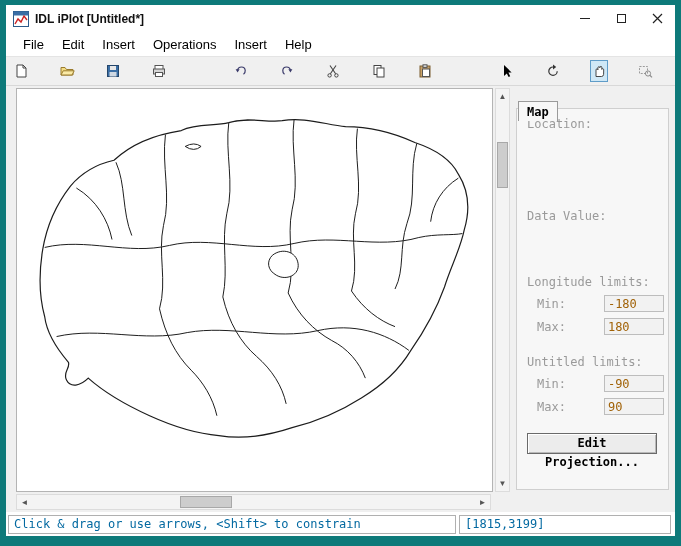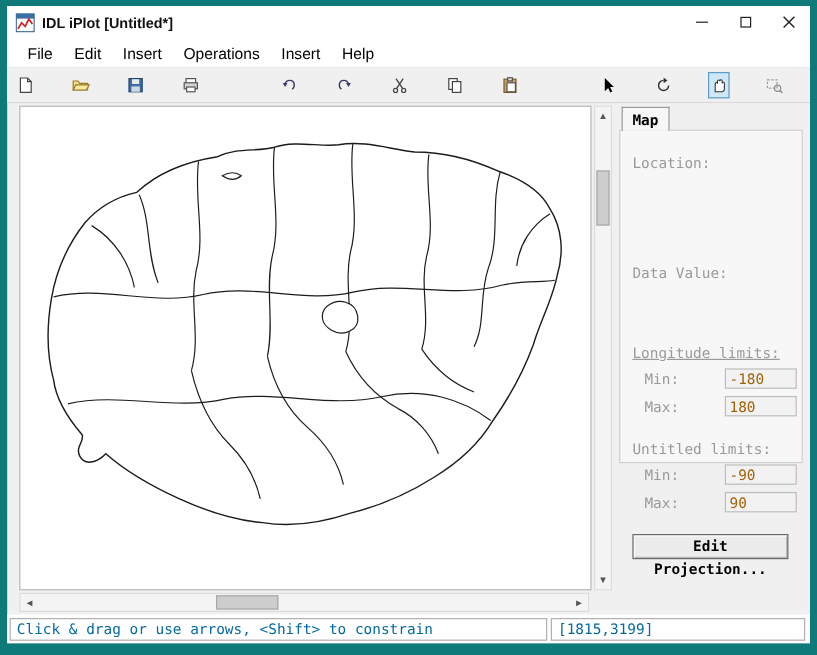--- a/index.html
+++ b/index.html
@@ -51,35 +51,35 @@
   .vscroll .track{ flex:1 1 auto; position:relative; }
   .vscroll .thumb{ position:absolute; left:1px; right:1px; top:38px; height:46px; background:#cdcdcd; border:1px solid #a8a8a8; }
   .hscroll-row{ height:16px; flex:0 0 auto; display:flex; margin:2px 19px 2px 0; }
   .hscroll{ flex:1 1 auto; display:flex; background:#f4f4f4; border:1px solid #dcdcdc; }
   .hscroll .sbtn{ width:15px; display:flex; align-items:center; justify-content:center; font-size:8px; color:#555; }
   .hscroll .track{ flex:1 1 auto; position:relative; }
   .hscroll .thumb{ position:absolute; top:1px; bottom:1px; left:148px; width:52px; background:#cdcdcd; border:1px solid #a8a8a8; }
 
   
   .right-panel{ width:163px; flex:0 0 auto; background:#f0f0f0; padding:2px 6px 0 4px; font-family:"DejaVu Sans Mono", monospace; }
-  .tab{ display:inline-block; background:#f7f7f7; border:1px solid #9a9a9a; border-bottom:none; font:bold 12px "DejaVu Sans Mono", monospace; color:#000; padding:3px 8px 2px 8px; position:relative; top:1px; margin-left:2px; z-index:2; }
-  .panel-box{ background:#f7f7f7; border:1px solid #cfcfcf; height:278px; padding:20px 8px 0 10px; position:relative; z-index:1; }
+  .tab{ display:inline-block; background:#f7f7f7; border:1px solid #9a9a9a; border-bottom:none; font:bold 12px "DejaVu Sans Mono", monospace; color:#000; padding:3px 8px 2px 8px; position:relative; top:13px; margin-left:2px; z-index:2; }
+  .panel-box{ background:#f7f7f7; border:1px solid #cfcfcf; height:382px; padding:8px 8px 0 10px; position:relative; z-index:1; }
   .plabel{ font-size:12px; color:#9a9a9a; }
   .row-limit{ display:flex; align-items:center; margin:6px 0 0 10px;gap:38px; }
   .row-limit .plabel{ width:34px; }
   .limit-field{ width:60px; height:17px; font:12px "DejaVu Sans Mono", monospace; color:#a16207; background:#f2f2f2; border:1px solid #bdbdbd; padding:0 3px; }
   .edit-proj-btn{ margin-top:18px; width:130px; height:21px; font:bold 12px "DejaVu Sans Mono", monospace; color:#000; background:#ececec; border:1px solid #6a6a6a; box-shadow:inset 1px 1px 0 #ffffff, inset -1px -1px 0 #b9b9b9; text-align:center; line-height:19px; }
 
   
   .statusbar{ height:24px; flex:0 0 auto; background:#ffffff; display:flex; align-items:center; gap:3px; padding:2px 4px 2px 2px; }
   .status-cell{ border:1px solid #b0b0b0; height:19px; display:flex; align-items:center; padding:0 5px; font:12px "DejaVu Sans Mono", monospace; color:#0369a1; background:#fff; white-space:nowrap; overflow:hidden; }
   .status-msg{ flex:1 1 auto; }
   .status-coords{ width:212px; flex:0 0 auto; }
 
-  .mt78{ margin-top:78px; } .mt52{ margin-top:52px;text-decoration:underline; } .mt20{ margin-top:20px; }
+  .mt78{ margin-top:78px; } .mt52{ margin-top:52px; } .mt20{ margin-top:20px; }
 </style>
 </head>
 <body>
 
 <div class="window">
 
   <div class="titlebar">
     <svg class="app-icon" viewBox="0 0 16 16">
       <rect x="0.5" y="0.5" width="15" height="15" fill="#ffffff" stroke="#2b5b8a"></rect>
       <rect x="0.5" y="0.5" width="15" height="4" fill="#3a6ea5"></rect>

